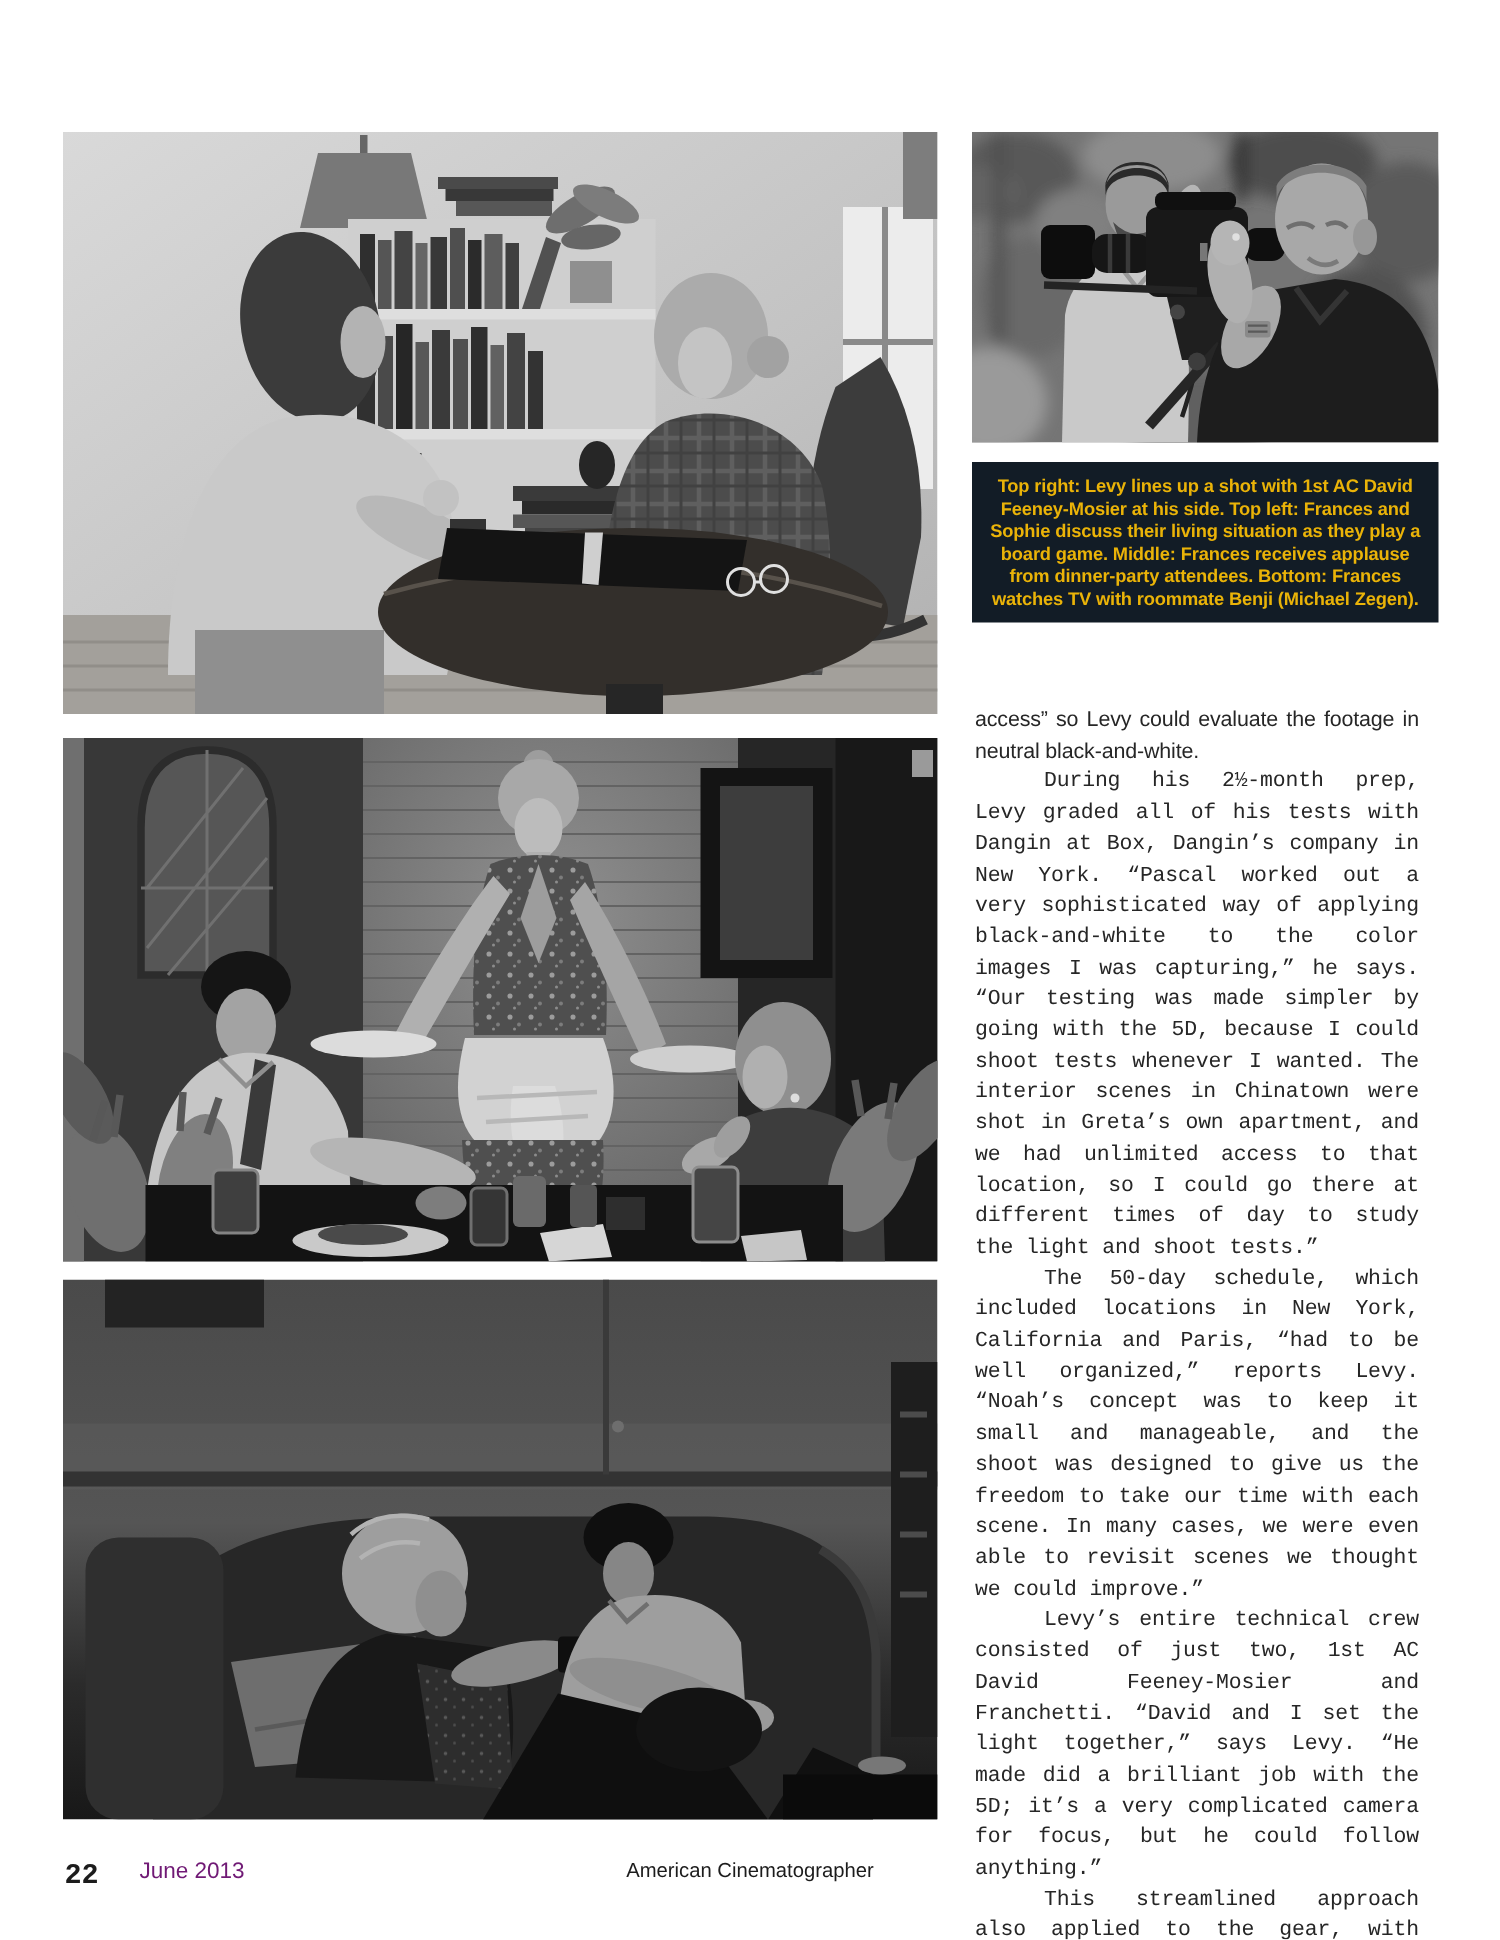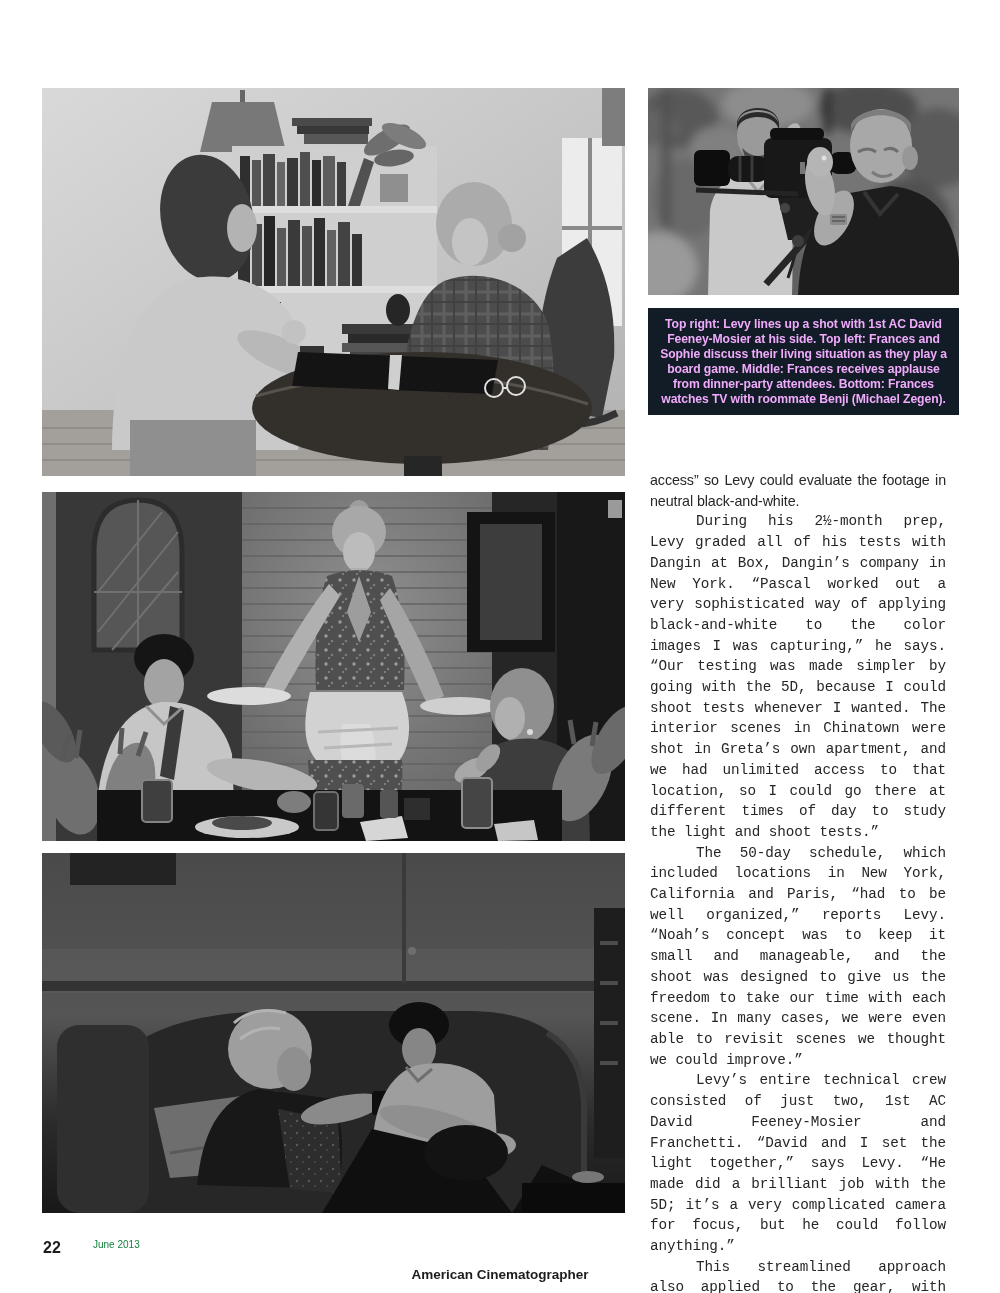--- a/index.html
+++ b/index.html
@@ -7,31 +7,31 @@
         font-family:"Liberation Sans",sans-serif;overflow:hidden;}
   figure{margin:0;position:absolute;padding:0;}
   figure svg{display:block;width:100%;height:100%;}
   .photo-board-game{left:42px;top:88px;width:583px;height:388px;}
   .photo-dinner-party{left:42px;top:492px;width:583px;height:349px;}
   .photo-couch-tv{left:42px;top:853px;width:583px;height:360px;}
   .photo-camera{left:648px;top:88px;width:311px;height:207px;}
   .caption-box{position:absolute;left:648px;top:308px;width:311px;height:107px;
                background:#121c26;box-sizing:border-box;display:flex;align-items:center;
                justify-content:center;padding:6px 10px;}
-  .caption-box p{margin:0;color:#f0abfc;font-weight:bold;font-size:12.2px;line-height:15px;
+  .caption-box p{margin:0;color:#eab308;font-weight:bold;font-size:12.2px;line-height:15px;
                  text-align:center;letter-spacing:-0.1px;}
   .article{position:absolute;left:650px;top:434px;width:296px;color:#262626;
            font-size:14.3px;line-height:20.7px;text-align:justify;letter-spacing:-0.1px;margin-top:36px;}
   .article p{margin:0;}
   .article p + p{text-indent:46px;font-family:Liberation Mono, monospace;}
   .footer-page-number{position:absolute;left:43px;top:1239px;font-weight:bold;
-                      font-size:16px;color:#1c1c1c;}
-  .footer-date{position:absolute;left:93px;top:1239px;font-size:10px;color:#15803d;}
-  .footer-title{position:absolute;left:0;top:1267px;width:1000px;text-align:center;
-                font-weight:bold;font-size:13.5px;color:#1c1c1c;}
+                      font-size:19px;color:#1c1c1c;font-family:Liberation Mono, monospace;}
+  .footer-date{position:absolute;left:93px;top:1239px;font-size:15px;color:#701a75;}
+  .footer-title{position:absolute;left:0;top:1239px;width:1000px;text-align:center;
+                font-weight:normal;font-size:13.5px;color:#1c1c1c;}
 </style>
 </head>
 <body>
 
 <div class="page">
 
   <figure class="photo-board-game" aria-label="Frances and Sophie discuss their living situation as they play a board game">
     <svg viewBox="0 0 583 388" preserveAspectRatio="none">
       <defs>
         <linearGradient id="wall1" x1="0" y1="0" x2="1" y2="1">

